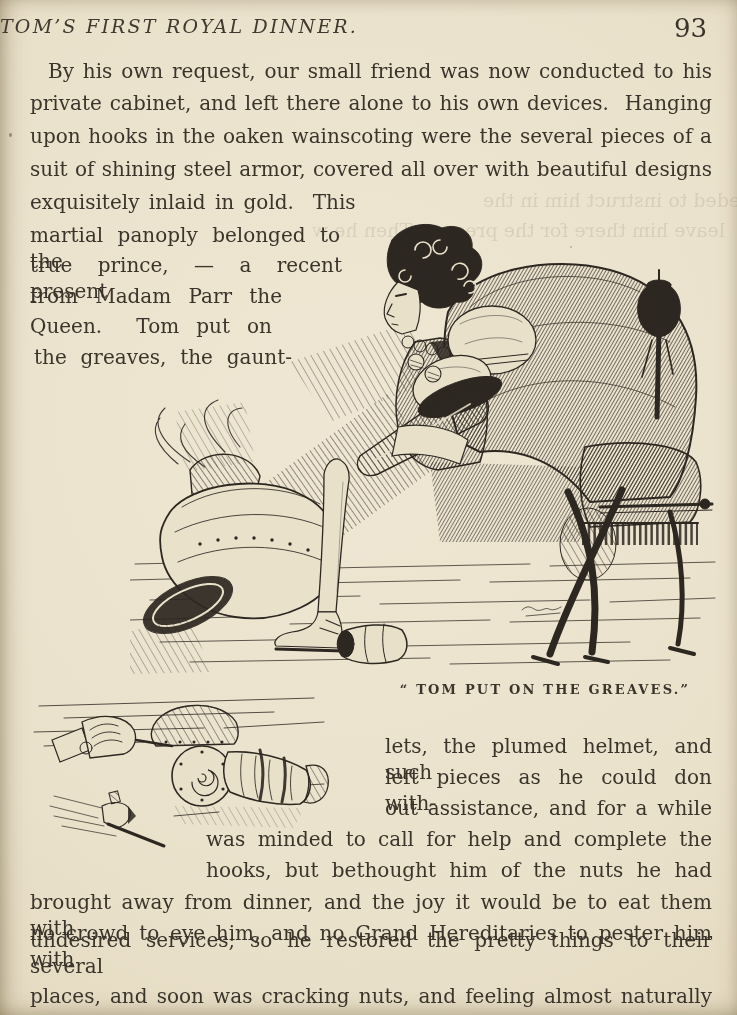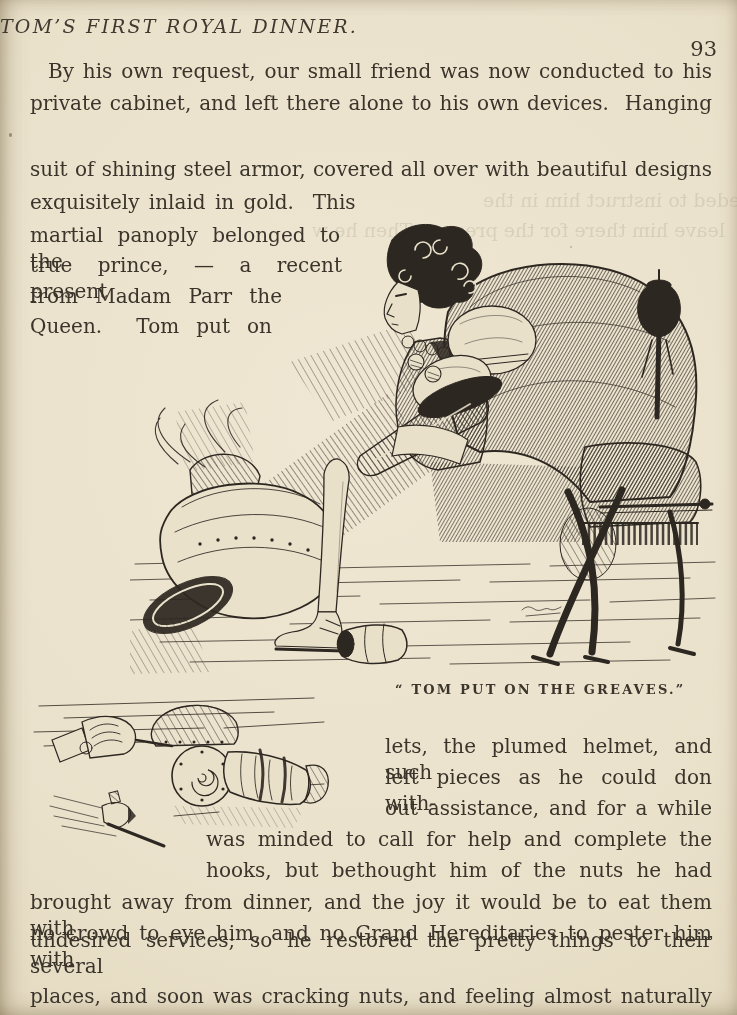--- a/index.html
+++ b/index.html
@@ -10,30 +10,30 @@
                inset -10px 0 22px -14px rgba(92,74,40,.35),
                inset 0 -14px 26px -18px rgba(92,74,40,.45),
                inset 0 10px 22px -16px rgba(92,74,40,.30);
     font-family:"DejaVu Serif","Liberation Serif",serif;
     color:#3a342b;
   }
   .rh-title{
     position:absolute;top:15px;left:0;width:692px;text-align:left;
     font-style:italic;font-size:19px;letter-spacing:2.2px;color:#403930;
   }
-  .rh-page{position:absolute;top:13px;right:20px;font-size:21px;color:#3a342b;margin-top:24px;}
+  .rh-page{position:absolute;top:13px;right:30px;font-size:26px;color:#3a342b;}
   .bl{
     position:absolute;font-size:20px;line-height:26px;white-space:nowrap;
     color:#3a342b;
   }
   .bl.j{white-space:normal;text-align:justify;text-align-last:justify;}
   .bl.plain{word-spacing:3px;}
   .indent{padding-left:18px;box-sizing:border-box;}
   .caption{
-    position:absolute;top:682px;left:395px;width:300px;
+    position:absolute;top:682px;left:395px;width:300px;text-align:center;
     font-size:13px;letter-spacing:2.2px;font-weight:600;color:#3b352c;white-space:nowrap;
   }
   .bleed{
     position:absolute;font-size:19px;color:#6f6549;white-space:nowrap;
     transform:scaleX(-1);opacity:.15;filter:blur(.7px);pointer-events:none;
   }
   .ill{position:absolute;margin:0;padding:0;}
   .speck{position:absolute;background:#5c5138;border-radius:50%;opacity:.55;}
 </style>
 </head>
@@ -42,27 +42,29 @@
 <div class="page">
 
   <div class="rh-title">TOM’S FIRST ROYAL DINNER.</div>
   <div class="rh-page">93</div>
 
   <div class="bleed" style="top:189px;left:483px;">divan, and proceeded to instruct him in the</div>
   <div class="bleed" style="top:219px;left:312px;">leave him there for the present. Then he w</div>
 
   <div class="bl j indent" style="top:58px;left:30px;width:682px">By his own request, our small friend was now conducted to his</div>
   <div class="bl j" style="top:90px;left:30px;width:682px">private cabinet, and left there alone to his own devices.&nbsp; Hanging</div>
+  <div class="bl j" style="top:123px;left:30px;width:682px">upon hooks in the oaken wainscoting were the several pieces of a</div>
   <div class="bl plain" style="top:189px;left:30px;">exquisitely inlaid in gold.&nbsp; This</div>
   <div class="bl j" style="top:156px;left:30px;width:682px">suit of shining steel armor, covered all over with beautiful designs</div>
 
   <div class="bl j" style="top:222px;left:30px;width:310px">martial panoply belonged to the</div>
   <div class="bl j" style="top:252px;left:30px;width:312px">true prince, — a recent present</div>
   <div class="bl j" style="top:283px;left:30px;width:252px">from Madam Parr the</div>
   <div class="bl j" style="top:313px;left:30px;width:242px">Queen.&nbsp; Tom put on</div>
+  <div class="bl j" style="top:344px;left:34px;width:258px">the greaves, the gaunt-</div>
 
   <figure class="ill" style="top:212px;left:130px;width:588px;height:462px">
     <svg width="588" height="462" viewBox="0 0 588 462" xmlns="http://www.w3.org/2000/svg">
       <defs>
         <pattern id="hA" width="5" height="5" patternUnits="userSpaceOnUse" patternTransform="rotate(-35)">
           <line x1="0" y1="0" x2="0" y2="5" stroke="#2d2721" stroke-width="1.1"></line>
         </pattern>
         <pattern id="hB" width="3" height="3" patternUnits="userSpaceOnUse" patternTransform="rotate(30)">
           <line x1="0" y1="0" x2="0" y2="3" stroke="#2d2721" stroke-width="1.3"></line>
         </pattern>

